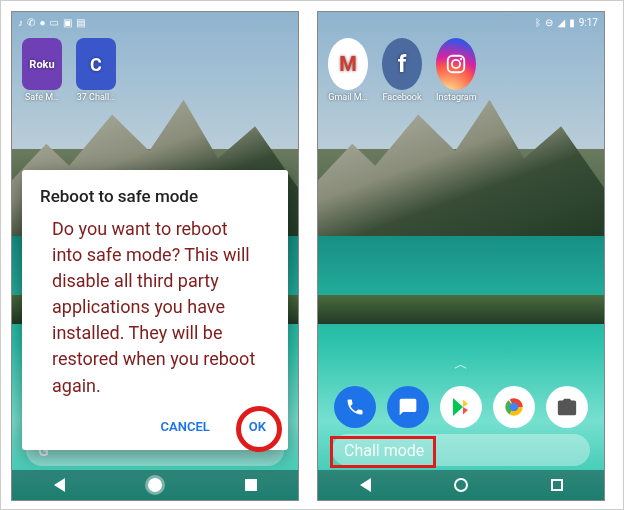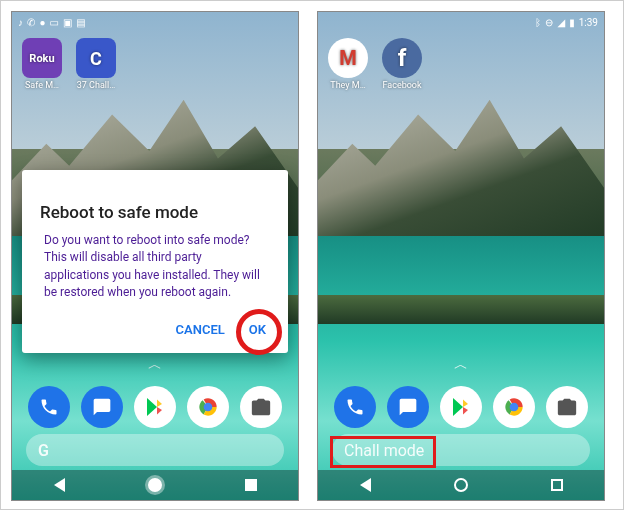--- a/index.html
+++ b/index.html
@@ -44,21 +44,21 @@
   }
   .statusbar.left-icons { justify-content:flex-start; }
   .app-row {
     position:absolute; top:26px; left:10px; display:flex; gap:14px;
   }
   .app {
     display:flex; flex-direction:column; align-items:center; gap:2px;
     color:#fff; font-size:9px; text-shadow:0 0 3px rgba(0,0,0,.6);
   }
   .app-icon {
-    width:40px; height:40px; border-radius:50%; background:#fff;
+    width:40px; height:52px; border-radius:50%; background:#fff;
     display:flex; align-items:center; justify-content:center;
     font-size:20px; color:#555;
   }
   .roku { background:#6f3fb5; color:#fff; font-weight:bold; font-size:11px; border-radius:8px;}
   .chall{ background:#3957c9; color:#fff; font-weight:bold; font-size:18px; border-radius:8px;}
   .gmail{ color:#d23c30; }
   .fb   { background:#4a6aa0; color:#fff; }
   .ig   { background: radial-gradient(circle at 30% 110%,#fdf497 0%,#fd5949 45%,#d6249f 60%,#285AEB 90%); color:#fff;}
   .dock {
     position:absolute; left:0; right:0; bottom:72px; display:flex;
@@ -86,26 +86,26 @@
     align-items:center; color:#fff;
   }
   .tri { width:0;height:0;border-top:7px solid transparent;border-bottom:7px solid transparent;border-right:11px solid #fff;}
   .circ{ width:14px;height:14px;border:2px solid #fff;border-radius:50%;}
   .circ.fill{ background:#fff;}
   .sq  { width:12px;height:12px;background:#fff;}
   .sq.outline{ background:transparent;border:2px solid #fff;}
   
   .dialog {
     position:absolute; left:10px; right:10px; top:158px;
-    background:#fff; border-radius:3px; padding:32px 18px 10px;
+    background:#fff; border-radius:3px; padding:16px 18px 10px;
     box-shadow:0 6px 20px rgba(0,0,0,.4);
   }
   .dialog h3 { margin:0 0 10px; font-size:17px; font-weight:500; color:#222;}
-  .dialog p  { margin:0 4px 14px; font-size:12px; line-height:1.45; color:#4c1d95;}
-  .dialog-actions { display:flex; justify-content:flex-end; gap:16px; font-size:13px; font-weight:600;}
+  .dialog p  { margin:0 12px 14px; font-size:18px; line-height:1.45; color:#7f1d1d;}
+  .dialog-actions { display:flex; justify-content:flex-end; gap:31px; font-size:13px; font-weight:600;}
   .dlg-btn { color:#1a73e8; cursor:pointer; padding:6px 4px;}
   .ok-ring {
     position:absolute; width:46px; height:46px; border:5px solid #e01b1b;
     border-radius:50%; right:6px; bottom:-2px; pointer-events:none;
   }
   
   .red-rect {
     position:absolute; border:3px solid #e01b1b; pointer-events:none;
   }
   .safe-rect { left:12px; bottom:32px; width:106px; height:32px;}
@@ -203,31 +203,41 @@
   <div class="sky"></div>
   <div class="mtn"></div>
   <div class="lake"></div>
   <div class="shore"></div>
 
   <div class="statusbar">
     <span>ᛒ</span>
     <span>⊖</span>
     <span>◢</span>
     <span>▮</span>
-    <span>1:39</span>
+    <span>9:17</span>
   </div>
 
   <div class="app-row">
     <div class="app">
       <div class="app-icon gmail" style="font-weight:bold;">M</div>
-      <span>They M…</span>
+      <span>Gmail M…</span>
     </div>
     <div class="app">
       <div class="app-icon fb" style="font-weight:bold;font-size:24px;">f</div>
       <span>Facebook</span>
+    </div>
+    <div class="app">
+      <div class="app-icon ig">
+        <svg width="22" height="22" viewBox="0 0 24 24">
+            <rect x="3" y="3" width="18" height="18" rx="5" fill="none" stroke="#fff" stroke-width="2"></rect>
+            <circle cx="12" cy="12" r="4.5" fill="none" stroke="#fff" stroke-width="2"></circle>
+            <circle cx="17.5" cy="6.5" r="1.3" fill="#fff"></circle>
+          </svg>
+      </div>
+      <span>Instagram</span>
     </div>
   </div>
 
   <div class="caret-up">︿</div>
 
   <div class="dock">
     <div class="app-icon phone-ic">
       <svg width="20" height="20" viewBox="0 0 24 24">
           <path fill="#fff" d="M6.6 10.8c1.4 2.8 3.8 5.2 6.6 6.6l2.2-2.2c.3-.3.7-.4 1-.2 1.1.4 2.4.6 3.6.6.6 0 1 .4 1 1V20c0 .6-.4 1-1 1C10.6 21 3 13.4 3 4c0-.6.4-1 1-1h3.4c.6 0 1 .4 1 1 0 1.2.2 2.5.6 3.6.1.3 0 .7-.2 1l-2.2 2.2z"></path>
         </svg>

